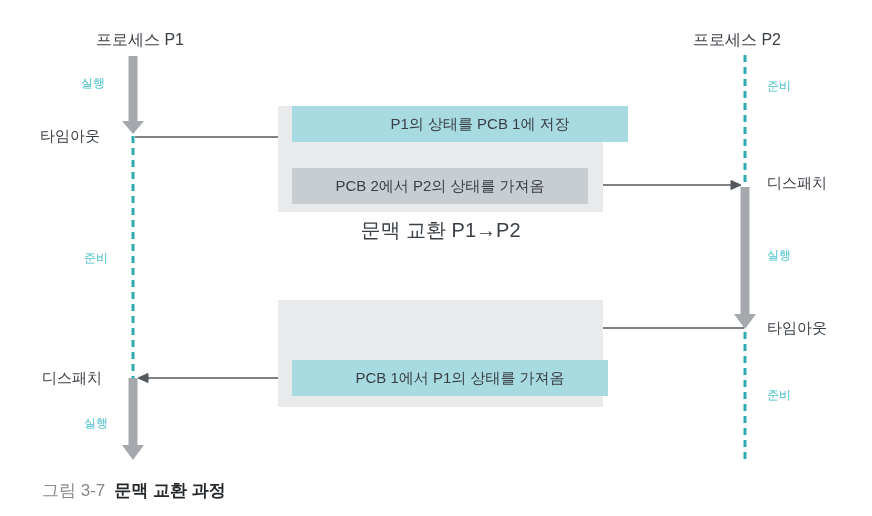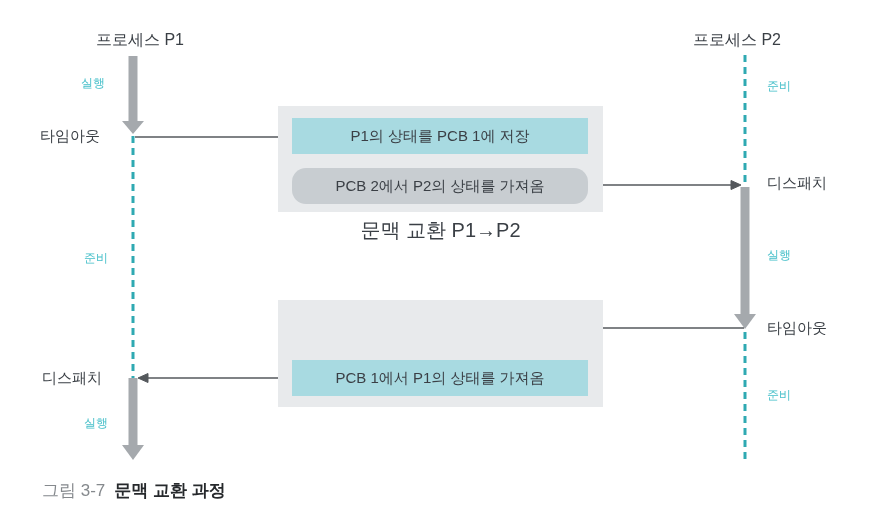--- a/index.html
+++ b/index.html
@@ -33,21 +33,21 @@
   .left-col{text-align:right;}
   .outer-box{
     background:var(--outer-box);
   }
   .inner-box{
     position:absolute;left:14px;width:296px;height:36px;
     display:flex;align-items:center;justify-content:center;
     font-size:15px;color:var(--dark-text);
   }
   .inner-teal{background:var(--teal-box);}
-  .inner-gray{background:var(--gray-box);border-radius:14px;}
+  .inner-gray{background:var(--gray-box);}
   .switch-caption{
     width:325px;text-align:center;font-size:20px;color:var(--dark-text);
   }
   .fig-caption{font-size:17px;}
   .fig-caption .fig-num{color:var(--caption-gray);margin-right:9px;}
   .fig-caption .fig-title{color:var(--caption-dark);font-weight:bold;}
   svg{position:absolute;left:0;top:0;}
 </style>
 </head>
 <body>
@@ -95,26 +95,26 @@
   <div class="abs event-label left-col" style="left:22px;top:369px;width:80px;">디스패치</div>
   <div class="abs state-label left-col" style="left:28px;top:415px;width:80px;">실행</div>
 
   <div class="abs state-label" style="left:767px;top:78px;">준비</div>
   <div class="abs event-label" style="left:767px;top:174px;">디스패치</div>
   <div class="abs state-label" style="left:767px;top:247px;">실행</div>
   <div class="abs event-label" style="left:767px;top:319px;">타임아웃</div>
   <div class="abs state-label" style="left:767px;top:387px;">준비</div>
 
   <div class="abs outer-box" style="left:278px;top:106px;width:325px;height:106px;">
-    <div class="inner-box inner-teal" style="top:12px;">P1의 상태를 PCB 1에 저장</div>
+    <div class="inner-box inner-teal" style="top:0;padding-left:40px;">P1의 상태를 PCB 1에 저장</div>
     <div class="inner-box inner-gray" style="top:62px;">PCB 2에서 P2의 상태를 가져옴</div>
   </div>
   <div class="abs switch-caption" style="left:278px;top:217px;">문맥 교환 P1→P2</div>
 
   <div class="abs outer-box" style="left:278px;top:300px;width:325px;height:107px;">
-    <div class="inner-box inner-teal" style="top:60px;">PCB 1에서 P1의 상태를 가져옴</div>
+    <div class="inner-box inner-teal" style="top:60px;padding-left:20px;">PCB 1에서 P1의 상태를 가져옴</div>
   </div>
 
   <div class="abs fig-caption" style="left:42px;top:479px;">
     <span class="fig-num">그림 3-7</span><span class="fig-title">문맥 교환 과정</span>
   </div>
 
 </div>
 
 </body></html>

